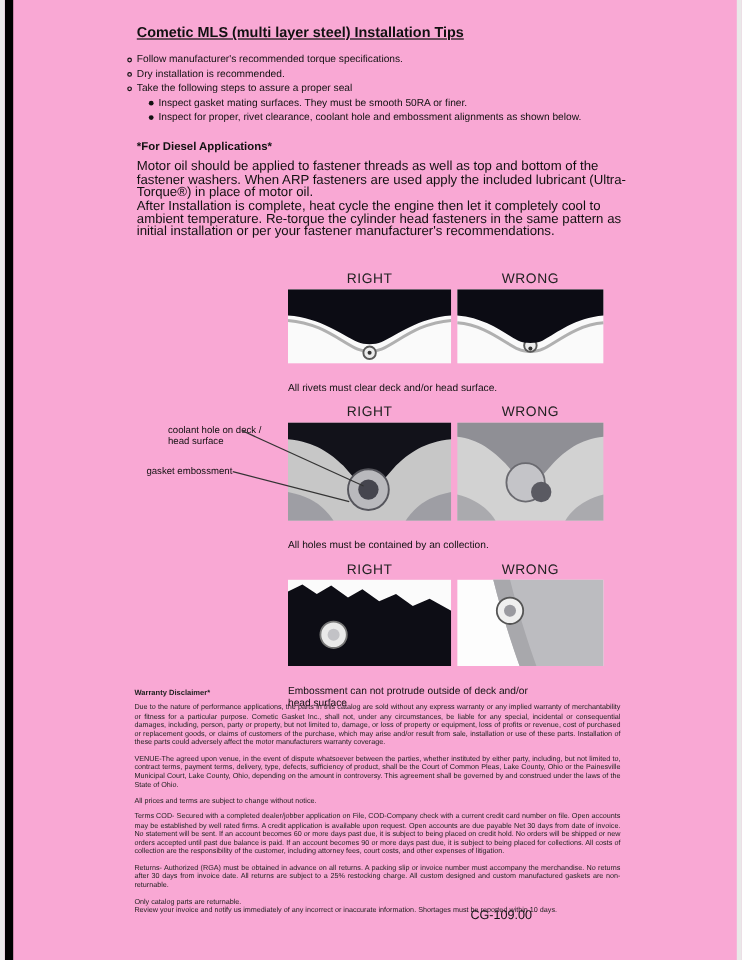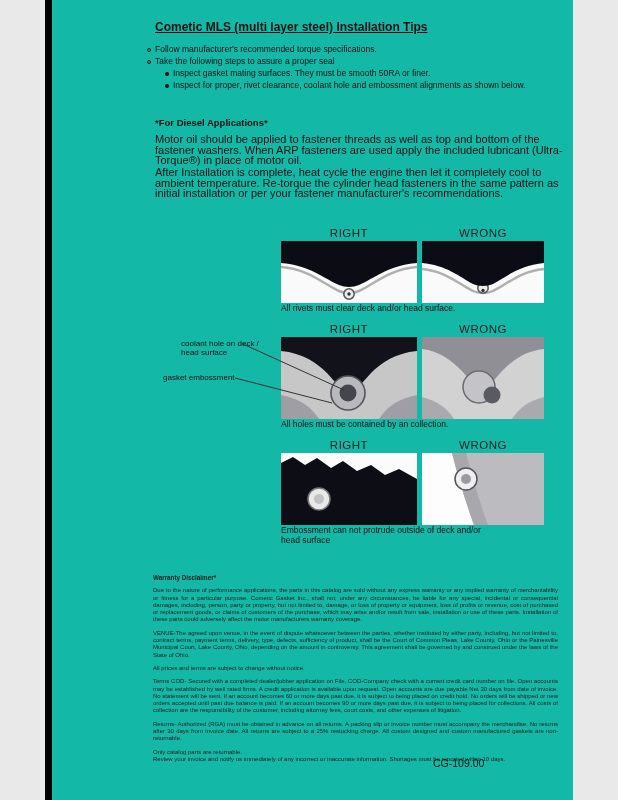--- a/index.html
+++ b/index.html
@@ -1,18 +1,18 @@
 <!DOCTYPE html>
 <html><head>
 <meta charset="utf-8">
 <style>
   * { margin:0; padding:0; box-sizing:border-box; }
   html,body { background:#e9e9e9; }
   body { font-family:"Liberation Sans", sans-serif; color:#111; }
-  .page { position:relative; width:528px; height:800px; background:#14b8a6; overflow:hidden; margin:0 auto; }
+  .page { position:relative; width:610px; height:800px; background:#f9a8d4; overflow:hidden; margin:0 auto; }
   .left-bar { position:absolute; left:0; top:0; width:7px; height:100%; background:#000; }
 
   .title { position:absolute; left:110px; top:20px; font-size:12px; font-weight:bold; text-decoration:underline; }
 
   .tips { position:absolute; left:102px; top:45px; width:445px; font-size:8.5px; }
   .tip { display:flex; align-items:flex-start; line-height:9.5px; margin-bottom:2.5px; }
   .tip .bullet { flex:0 0 auto; margin-right:4px; margin-top:2.5px; width:4px; height:4px; border-radius:50%; }
   .bullet.hollow { border:1px solid #111; }
   .bullet.solid { background:#111; }
   .tip.sub { margin-left:18px; }
@@ -21,21 +21,21 @@
   .para { position:absolute; left:110px; width:420px; font-size:11px; line-height:10.5px; }
   .para1 { top:134px; }
   .para2 { top:167px; }
   .note  { top:206px; }
 
   .diagrams { position:absolute; left:236px; top:227px; }
   .dgm-row { margin-bottom:10px; }
   .dgm-cols { display:flex; gap:5px; }
   .dgm-col { display:flex; flex-direction:column; }
   .dgm-header { text-align:center; font-size:11.5px; color:#222; letter-spacing:0.5px; margin-bottom:2px; }
-  .dgm-caption { font-size:8.5px; margin-top:0; line-height:10px; }
+  .dgm-caption { font-size:8.5px; margin-top:15px; line-height:10px; }
   .row2 { position:relative; }
   .annotation { position:absolute; font-size:8px; line-height:9px; color:#111; }
   .ann-coolant { left:-100px; top:16px; width:88px; }
   .ann-emboss  { left:-118px; top:50px; white-space:nowrap; }
   .ann-lines { position:absolute; left:-120px; top:0; pointer-events:none; }
   .row3 .dgm-caption { width:205px; }
 
   .disclaimer { position:absolute; left:108px; top:574px; width:405px; font-size:6px; line-height:7.3px; color:#222; }
   .disclaimer .d-head { font-size:6.3px; font-weight:bold; margin-bottom:6px; }
   .disclaimer p { margin-bottom:6px; text-align:justify; }
@@ -48,20 +48,24 @@
 
 <div class="page">
   <div class="left-bar"></div>
 
   <div class="title">Cometic MLS (multi layer steel) Installation Tips</div>
 
   <div class="tips">
     <div class="tip">
       <span class="bullet hollow"></span>
       <span>Follow manufacturer's recommended torque specifications.</span>
+    </div>
+    <div class="tip">
+      <span class="bullet hollow"></span>
+      <span>Dry installation is recommended.</span>
     </div>
     <div class="tip">
       <span class="bullet hollow"></span>
       <span>Take the following steps to assure a proper seal</span>
     </div>
     <div class="tip sub">
       <span class="bullet solid"></span>
       <span>Inspect gasket mating surfaces.  They must be smooth 50RA or finer.</span>
     </div>
     <div class="tip sub">

